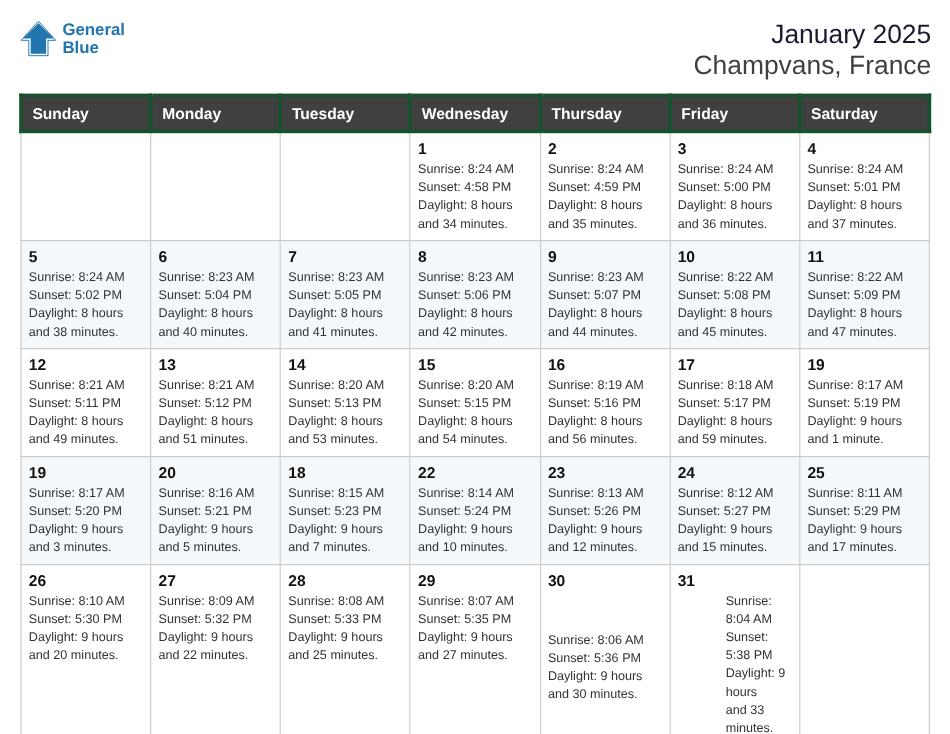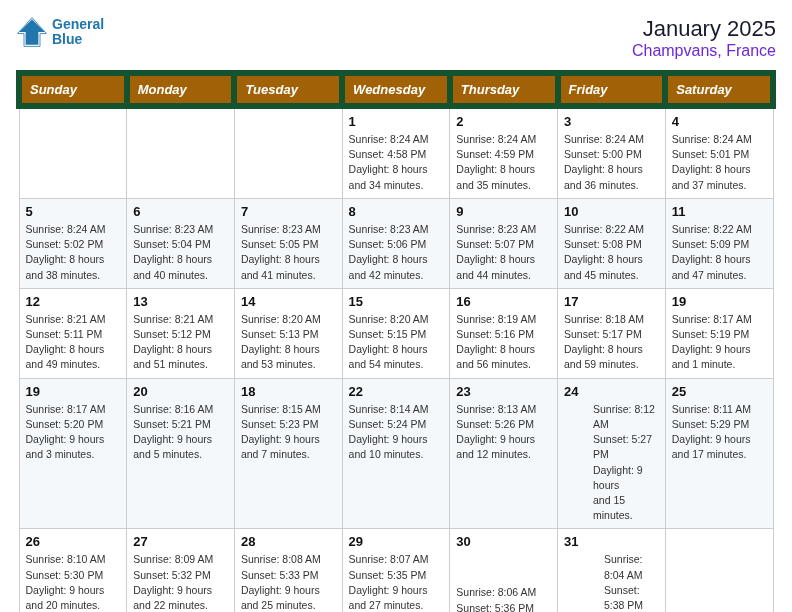--- a/index.html
+++ b/index.html
@@ -36,36 +36,35 @@
     }
     .title-block {
       text-align: right;
     }
     .month-title {
       font-size: 22px;
       font-weight: normal;
       color: #1a1a2e;
     }
     .location {
-      font-size: 16px;
-      color: #6d28d9;
+      font-size: 22px;
+      color: #404040;
     }
     .calendar {
       width: 100%;
       border-collapse: collapse;
       border: 1px solid #ccc;
     }
     .calendar th {
-      background-color: #a16207;
+      background-color: #404040;
       color: #fff;
       text-align: left;
       padding: 6px 8px;
       font-size: 13px;
-      border: 6px solid #14532d;
-      font-style: italic;
+      border: 3px solid #14532d;
     }
     .calendar td {
       vertical-align: top;
       border: 1px solid #ccc;
       padding: 5px 6px;
       width: calc(100% / 7);
       min-height: 85px;
       font-size: 11px;
       color: #222;
       background: #fff;
@@ -288,21 +287,21 @@
         </td>
         <td>
           <span class="day-num">23</span>
           <div class="day-info" style="white-space: pre-line;">Sunrise: 8:13 AM
 Sunset: 5:26 PM
 Daylight: 9 hours
 and 12 minutes.</div>
         </td>
         <td>
           <span class="day-num">24</span>
-          <div class="day-info" style="white-space: pre-line; margin-left: 29px;">Sunrise: 8:12 AM
+          <div class="day-info" style="white-space: pre-line;">Sunrise: 8:12 AM
 Sunset: 5:27 PM
 Daylight: 9 hours
 and 15 minutes.</div>
         </td>
         <td>
           <span class="day-num">25</span>
           <div class="day-info" style="white-space: pre-line;">Sunrise: 8:11 AM
 Sunset: 5:29 PM
 Daylight: 9 hours
 and 17 minutes.</div>

